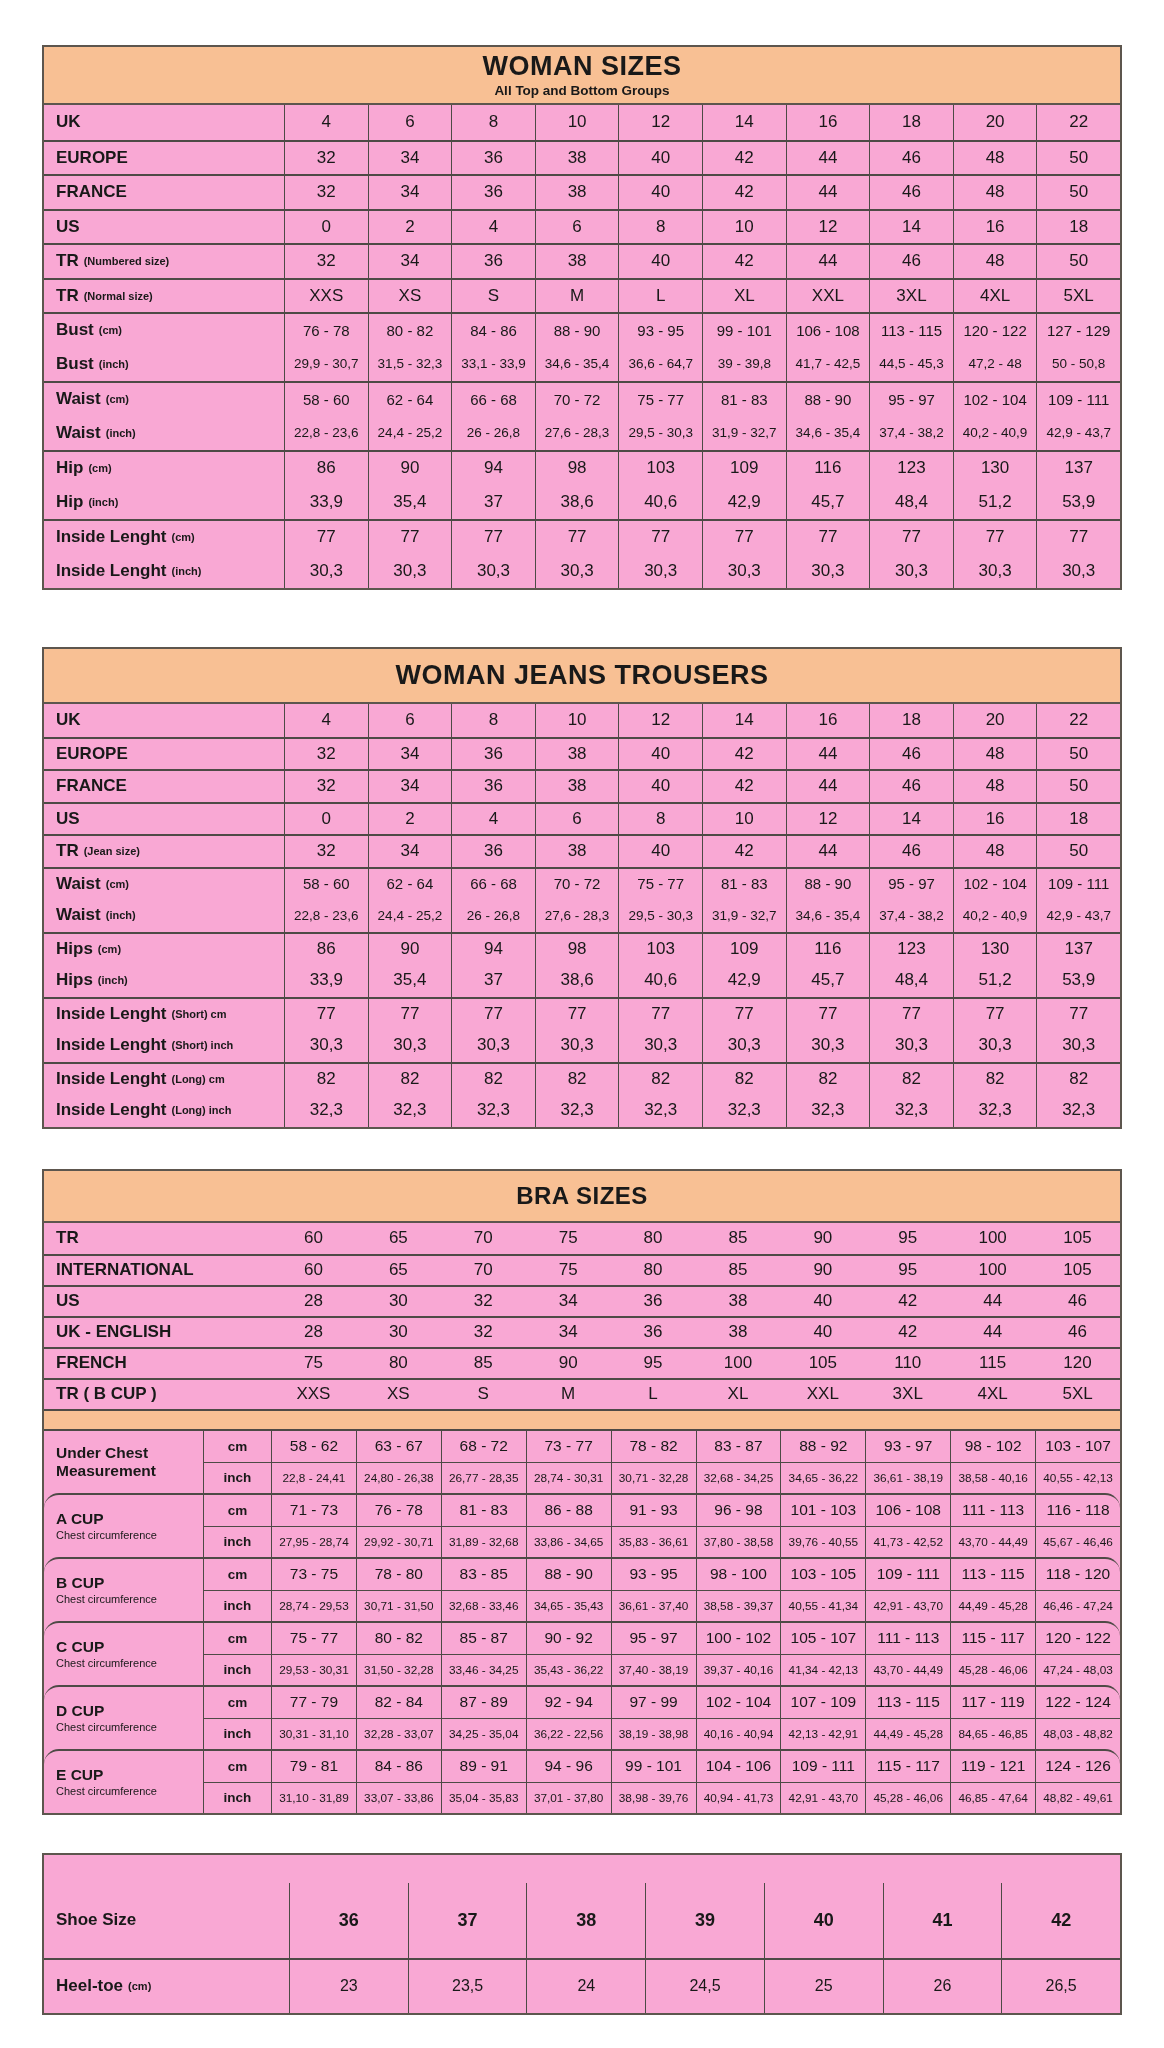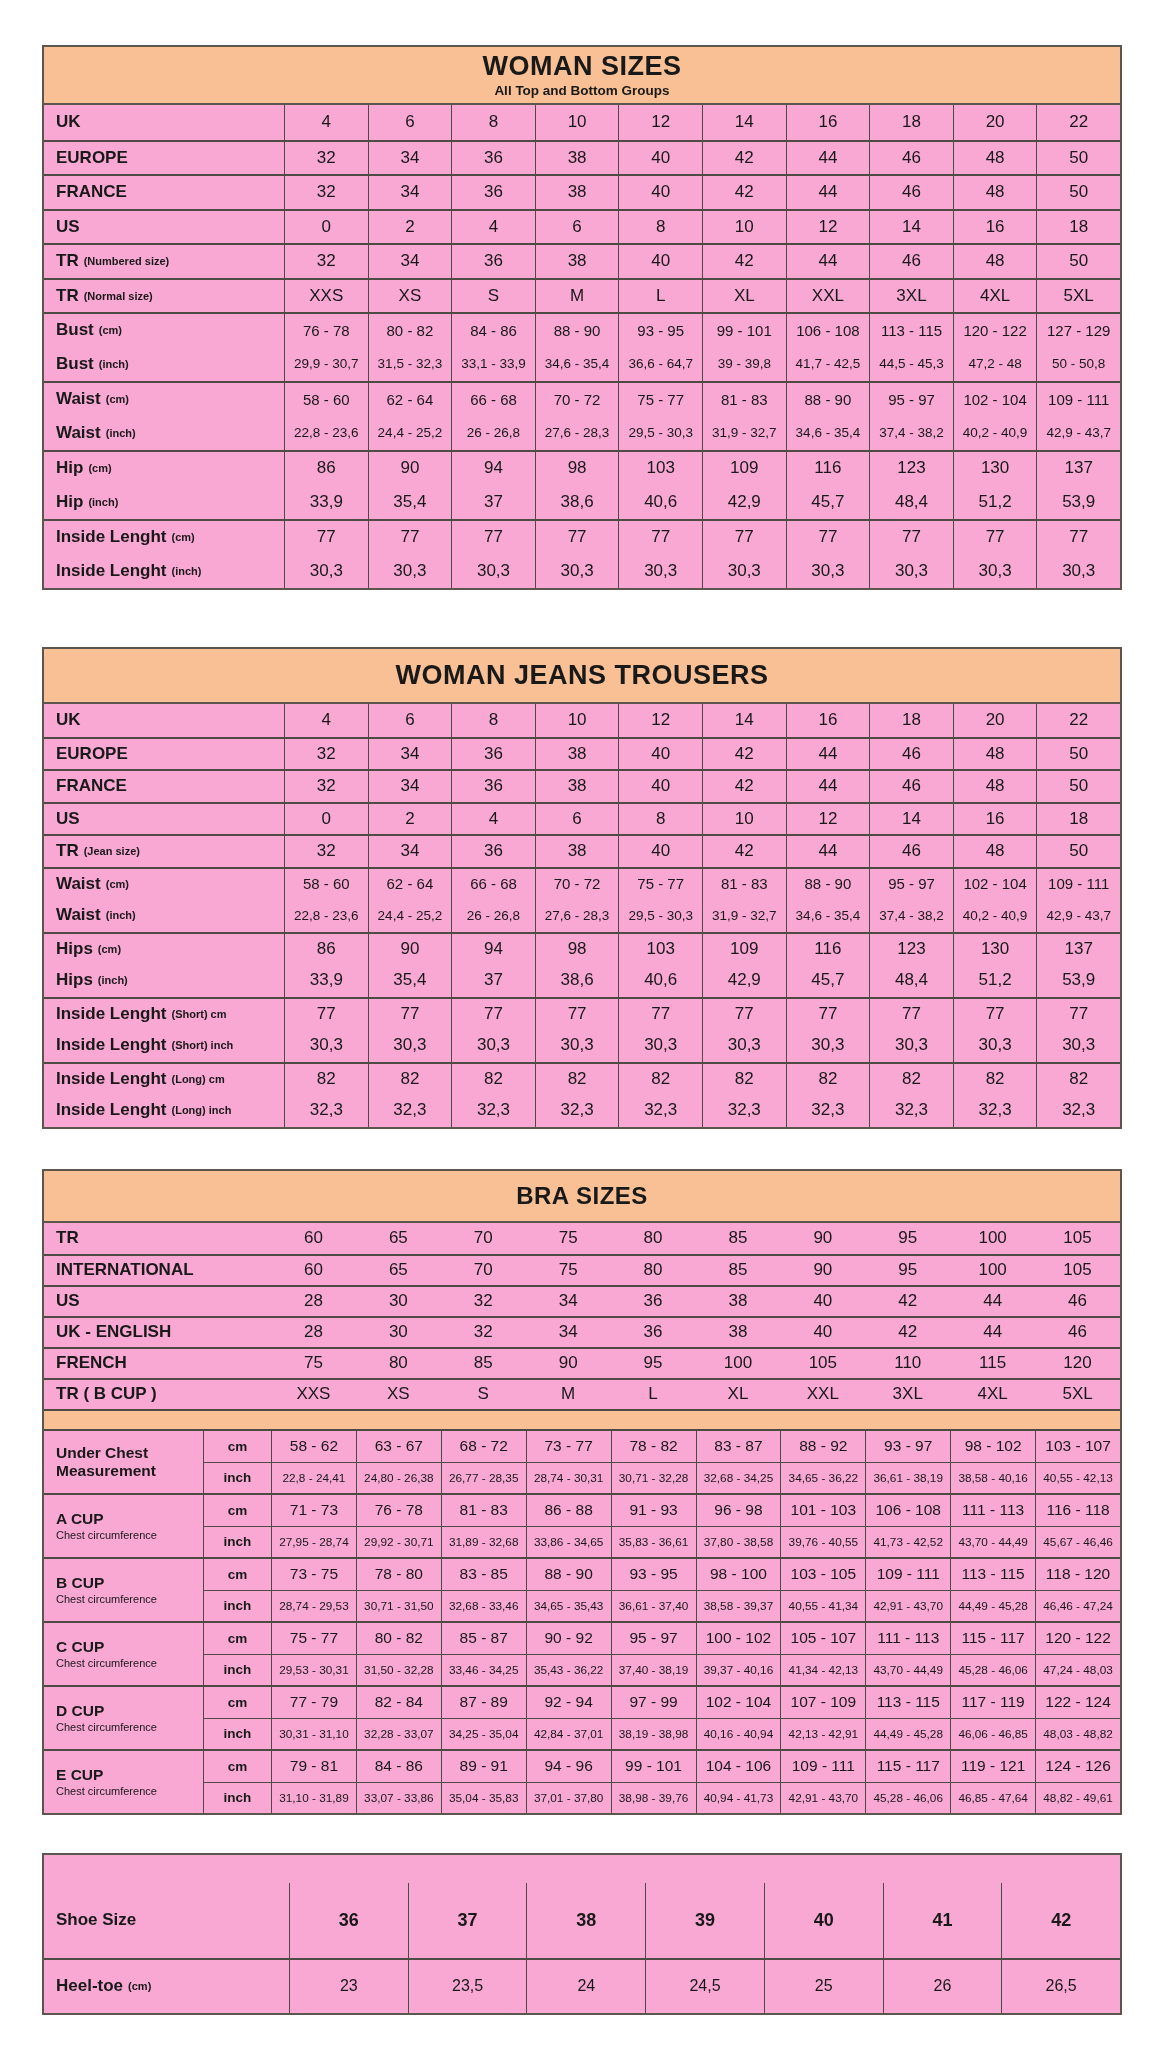--- a/index.html
+++ b/index.html
@@ -56,21 +56,21 @@
   .trow.bold .vcell{font-weight:bold;font-size:18px;}
   .t4 .trow:last-child .vcell{font-size:16px;}
 
   
   .bband{height:22px;background:var(--peach);
     border-top:2px solid var(--line);border-bottom:2px solid var(--line);}
 
   
   .bgroup{
     display:grid;grid-template-columns:159px 68px repeat(10,1fr);
-    grid-auto-rows:31px;border-top:2px solid var(--line);
+    grid-auto-rows:31px;border-top:2px solid var(--line);border-radius:15px;
   }
   .bgroup.first{border-top:none;}
   .blabel{
     grid-row:1/3;display:flex;flex-direction:column;justify-content:center;
     padding:0 4px 0 12px;line-height:1.15;
   }
   .blabel .lmain{font-size:15.5px;white-space:normal;}
   .bsub{font-size:11px;font-weight:normal;margin-top:1px;}
   .ucell{
     display:flex;align-items:center;justify-content:center;
@@ -748,26 +748,26 @@
           <div class="vcell">97 - 99</div>
           <div class="vcell">102 - 104</div>
           <div class="vcell">107 - 109</div>
           <div class="vcell">113 - 115</div>
           <div class="vcell">117 - 119</div>
           <div class="vcell">122 - 124</div>
           <div class="ucell inrow">inch</div>
           <div class="vcell inrow xs">30,31 - 31,10</div>
           <div class="vcell inrow xs">32,28 - 33,07</div>
           <div class="vcell inrow xs">34,25 - 35,04</div>
-          <div class="vcell inrow xs">42,84 - 37,01</div>
+          <div class="vcell inrow xs">36,22 - 22,56</div>
           <div class="vcell inrow xs">38,19 - 38,98</div>
           <div class="vcell inrow xs">40,16 - 40,94</div>
           <div class="vcell inrow xs">42,13 - 42,91</div>
           <div class="vcell inrow xs">44,49 - 45,28</div>
-          <div class="vcell inrow xs">46,06 - 46,85</div>
+          <div class="vcell inrow xs">84,65 - 46,85</div>
           <div class="vcell inrow xs">48,03 - 48,82</div>
         </div>
         <div class="bgroup">
           <div class="blabel">
             <div class="lmain">E CUP</div>
             <div class="bsub">Chest circumference</div>
           </div>
           <div class="ucell">cm</div>
           <div class="vcell">79 - 81</div>
           <div class="vcell">84 - 86</div>

